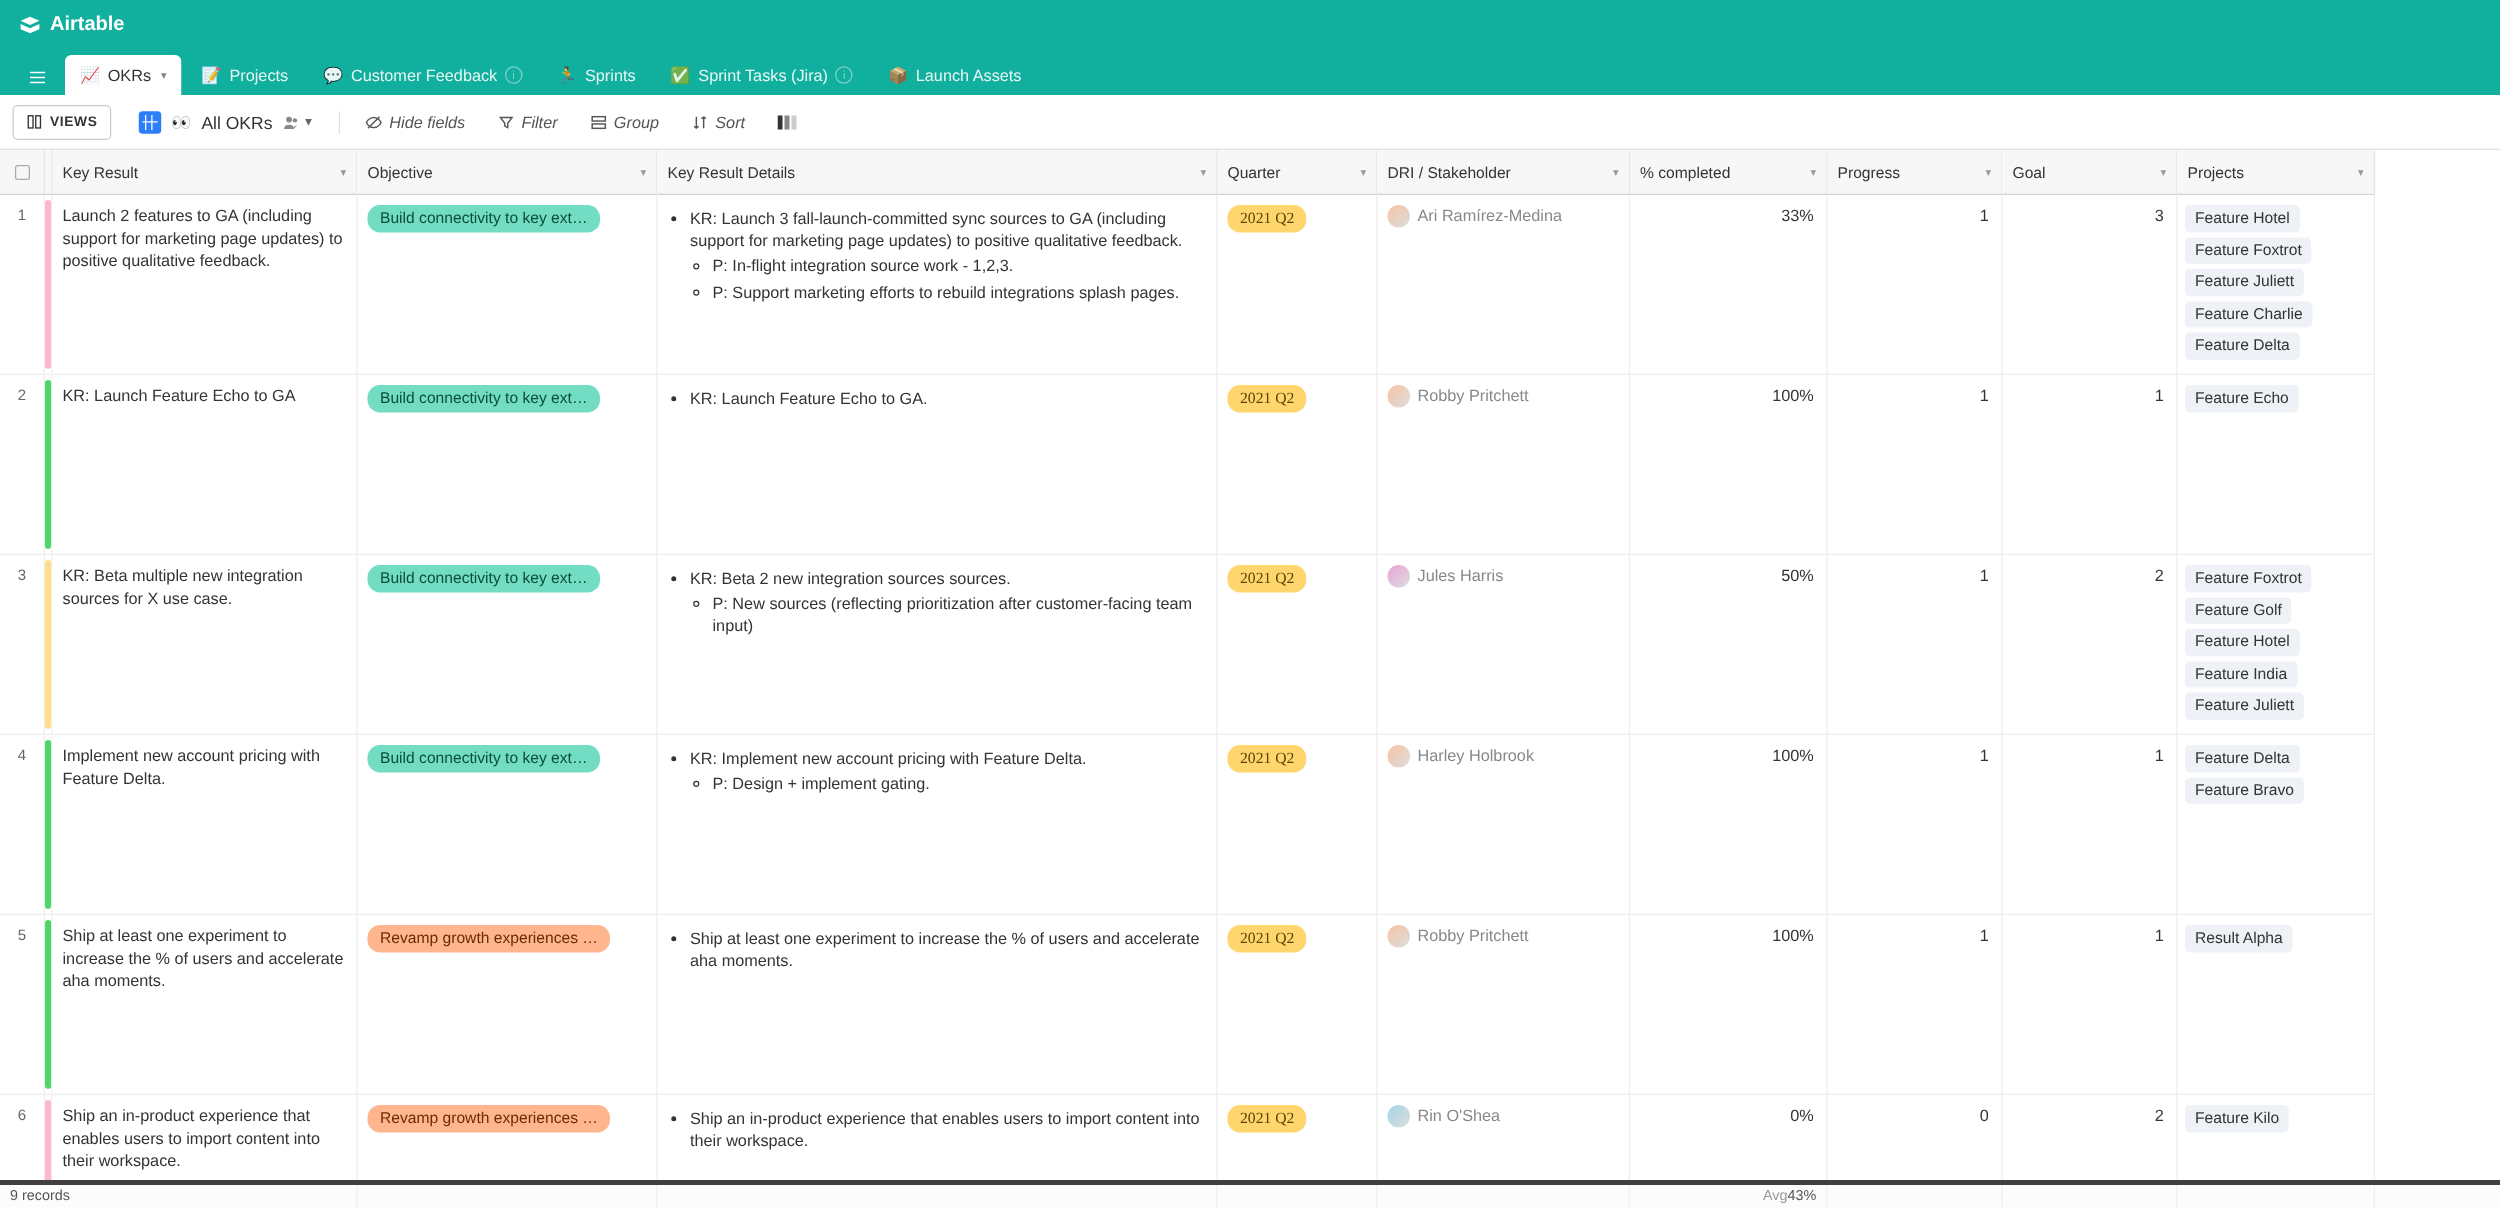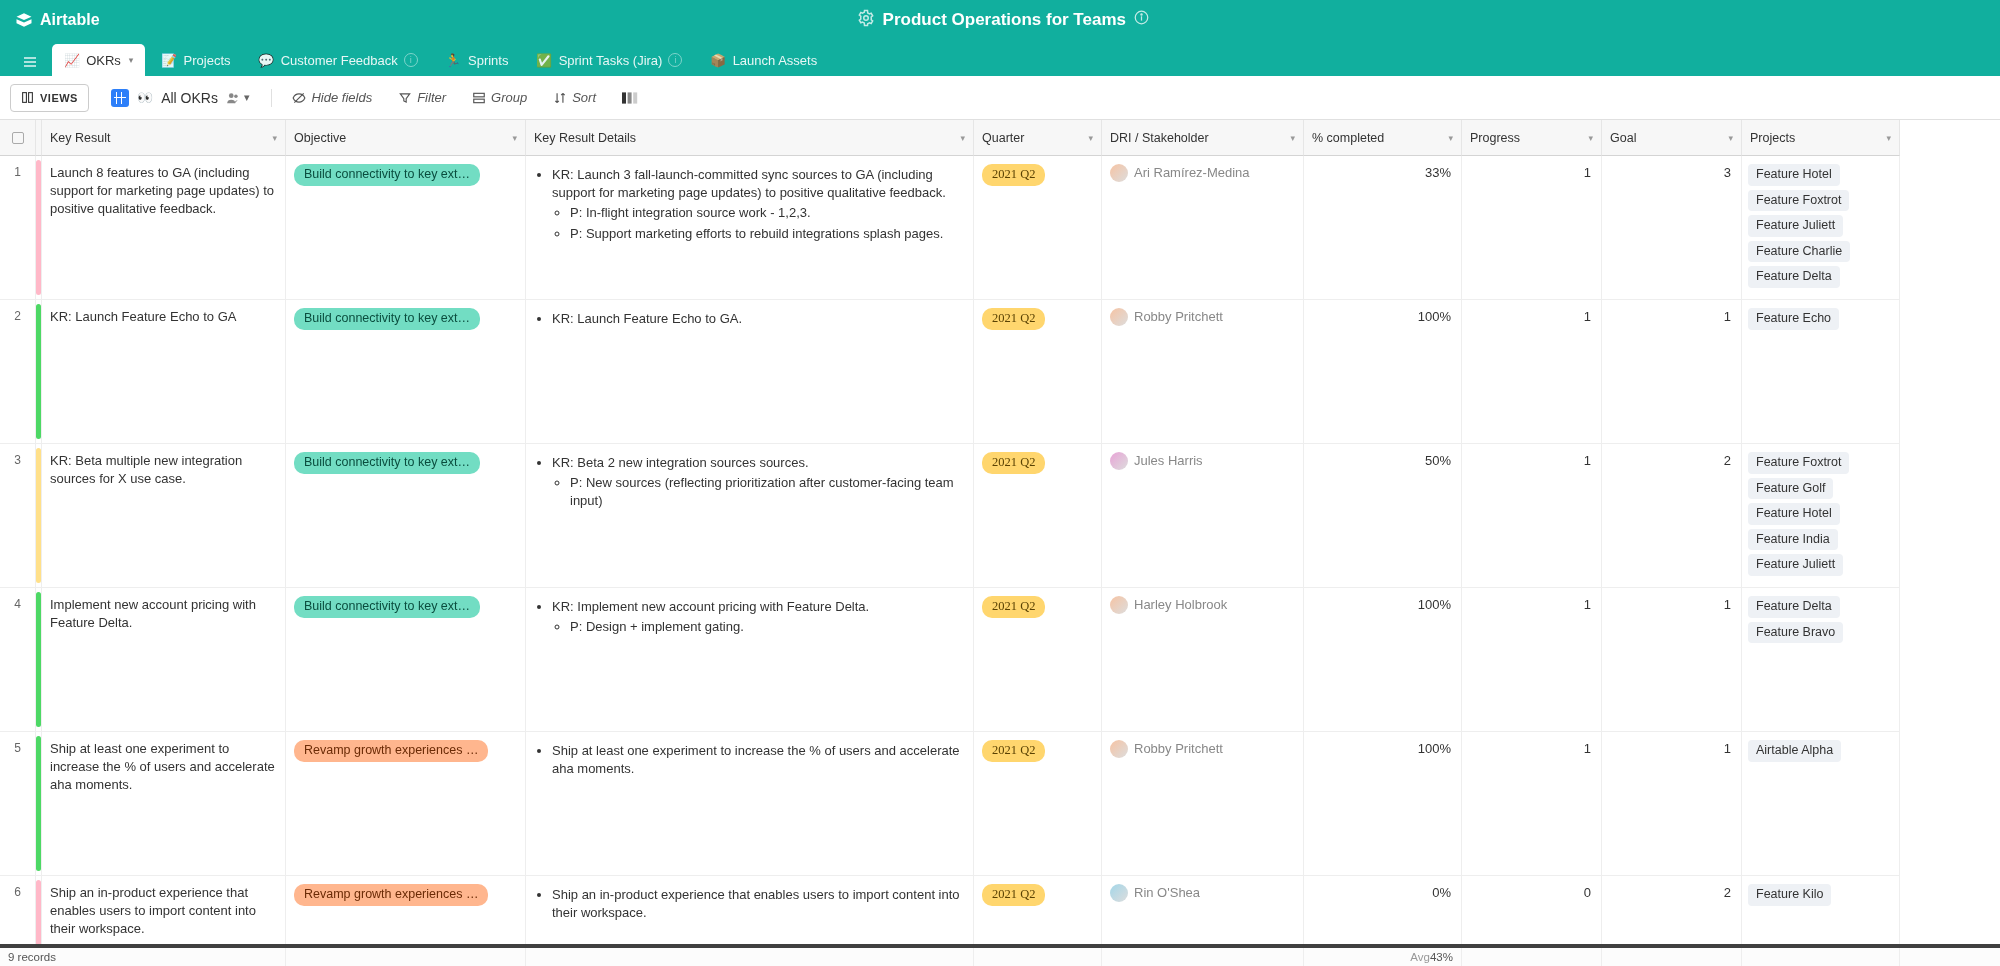--- a/index.html
+++ b/index.html
@@ -71,36 +71,20 @@
 
 <div class="header">
   <div class="logo">
     <span class="logo-icon">
       <svg width="20" height="20" viewBox="0 0 24 24" fill="white">
           <path d="M3 8l9-4 9 4-9 4-9-4zm0 3l9 4 9-4v5l-9 4-9-4v-5z"></path>
         </svg>
     </span>
     <span>Airtable</span>
   </div>
-  <div class="title-wrap">
-    <span class="gear-icon">
-      <svg width="18" height="18" viewBox="0 0 24 24" fill="none" stroke="white" stroke-width="2">
-          <circle cx="12" cy="12" r="3"></circle>
-          <path d="M19 12a7 7 0 0 0-.1-1.3l2-1.6-2-3.4-2.4.9a7 7 0 0 0-2.2-1.3L14 2h-4l-.3 2.3a7 7 0 0 0-2.2 1.3l-2.4-.9-2 3.4 2 1.6A7 7 0 0 0 5 12a7 7 0 0 0 .1 1.3l-2 1.6 2 3.4 2.4-.9a7 7 0 0 0 2.2 1.3L10 22h4l.3-2.3a7 7 0 0 0 2.2-1.3l2.4.9 2-3.4-2-1.6c.1-.4.1-.9.1-1.3z"></path>
-        </svg>
-    </span>
-    <span>Product Operations for Teams</span>
-    <span class="info-icon">
-      <svg width="15" height="15" viewBox="0 0 24 24" fill="none" stroke="white" stroke-width="2">
-          <circle cx="12" cy="12" r="10"></circle>
-          <line x1="12" y1="10" x2="12" y2="17"></line>
-          <circle cx="12" cy="7" r="1" fill="white"></circle>
-        </svg>
-    </span>
-  </div>
   <div style="width:80px"></div>
 </div>
 
 <div class="tabs-row">
   <div class="menu-btn">
     <svg width="16" height="16" viewBox="0 0 24 24" stroke="white" stroke-width="2">
         <line x1="3" y1="6" x2="21" y2="6"></line>
         <line x1="3" y1="12" x2="21" y2="12"></line>
         <line x1="3" y1="18" x2="21" y2="18"></line>
       </svg>
@@ -221,21 +205,21 @@
           <span class="caret">▾</span>
         </div><div class="hdr-cell">
           <span>Goal</span>
           <span class="caret">▾</span>
         </div><div class="hdr-cell">
           <span>Projects</span>
           <span class="caret">▾</span>
         </div></div>
       <div class="data-row"><div class="cell rownum" style="height:144px">1</div><div class="cell colorbar" style="height:144px">
           <div class="bar" style="background:#ffb8c8"></div>
-        </div><div class="cell kr" style="height:144px">Launch 8 features to GA (including support for marketing page updates) to positive qualitative feedback.</div><div class="cell obj" style="height:144px"><span class="pill teal">Build connectivity to key ext…</span></div><div class="cell details" style="height:144px">
+        </div><div class="cell kr" style="height:144px">Launch 2 features to GA (including support for marketing page updates) to positive qualitative feedback.</div><div class="cell obj" style="height:144px"><span class="pill teal">Build connectivity to key ext…</span></div><div class="cell details" style="height:144px">
           <ul>
             <li>KR: Launch 3 fall-launch-committed sync sources to GA (including support for marketing page updates) to positive qualitative feedback.<ul class="sub">
                 <li>P: In-flight integration source work - 1,2,3.</li>
                 <li>P: Support marketing efforts to rebuild integrations splash pages.</li>
               </ul></li>
           </ul>
         </div><div class="cell" style="height:144px"><span class="pill yellow">2021 Q2</span></div><div class="cell dri" style="height:144px">
           <span class="avatar" style="background:linear-gradient(135deg,#f6c3a3,#ddd)"></span>
           <span style="color:#888">Ari Ramírez-Medina</span>
         </div><div class="cell num" style="height:144px">33%</div><div class="cell num" style="height:144px">1</div><div class="cell num" style="height:144px">3</div><div class="cell projects" style="height:144px"><span class="tag">Feature Hotel</span><span class="tag">Feature Foxtrot</span><span class="tag">Feature Juliett</span><span class="tag">Feature Charlie</span><span class="tag">Feature Delta</span></div></div>
@@ -275,21 +259,21 @@
         </div><div class="cell num" style="height:144px">100%</div><div class="cell num" style="height:144px">1</div><div class="cell num" style="height:144px">1</div><div class="cell projects" style="height:144px"><span class="tag">Feature Delta</span><span class="tag">Feature Bravo</span></div></div>
       <div class="data-row"><div class="cell rownum" style="height:144px">5</div><div class="cell colorbar" style="height:144px">
           <div class="bar" style="background:#4dd865"></div>
         </div><div class="cell kr" style="height:144px">Ship at least one experiment to increase the % of users and accelerate aha moments.</div><div class="cell obj" style="height:144px"><span class="pill orange">Revamp growth experiences …</span></div><div class="cell details" style="height:144px">
           <ul>
             <li>Ship at least one experiment to increase the % of users and accelerate aha moments.</li>
           </ul>
         </div><div class="cell" style="height:144px"><span class="pill yellow">2021 Q2</span></div><div class="cell dri" style="height:144px">
           <span class="avatar" style="background:linear-gradient(135deg,#f6c3a3,#ddd)"></span>
           <span style="color:#888">Robby Pritchett</span>
-        </div><div class="cell num" style="height:144px">100%</div><div class="cell num" style="height:144px">1</div><div class="cell num" style="height:144px">1</div><div class="cell projects" style="height:144px"><span class="tag">Airtable Alpha</span></div></div>
+        </div><div class="cell num" style="height:144px">100%</div><div class="cell num" style="height:144px">1</div><div class="cell num" style="height:144px">1</div><div class="cell projects" style="height:144px"><span class="tag">Result Alpha</span></div></div>
       <div class="data-row"><div class="cell rownum" style="height:90px">6</div><div class="cell colorbar" style="height:90px">
           <div class="bar" style="background:#ffb8c8"></div>
         </div><div class="cell kr" style="height:90px">Ship an in-product experience that enables users to import content into their workspace.</div><div class="cell obj" style="height:90px"><span class="pill orange">Revamp growth experiences …</span></div><div class="cell details" style="height:90px">
           <ul>
             <li>Ship an in-product experience that enables users to import content into their workspace.</li>
           </ul>
         </div><div class="cell" style="height:90px"><span class="pill yellow">2021 Q2</span></div><div class="cell dri" style="height:90px">
           <span class="avatar" style="background:linear-gradient(135deg,#a3d6e8,#ddd)"></span>
           <span style="color:#888">Rin O'Shea</span>
         </div><div class="cell num" style="height:90px">0%</div><div class="cell num" style="height:90px">0</div><div class="cell num" style="height:90px">2</div><div class="cell projects" style="height:90px"><span class="tag">Feature Kilo</span></div></div>

